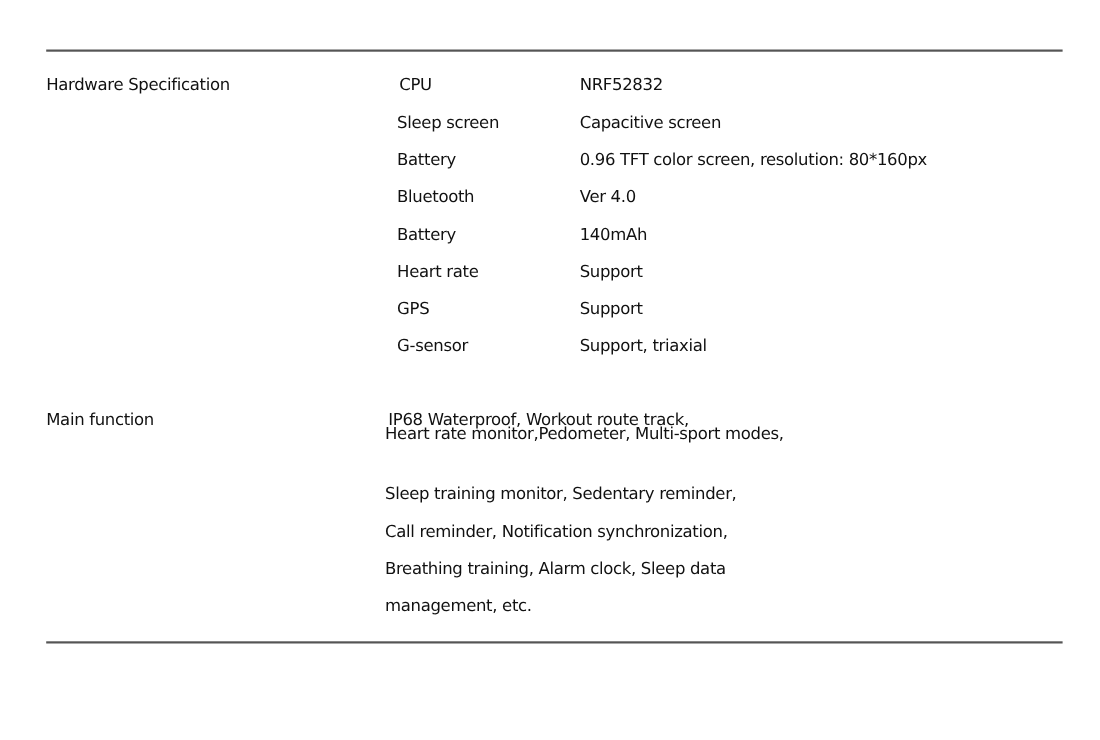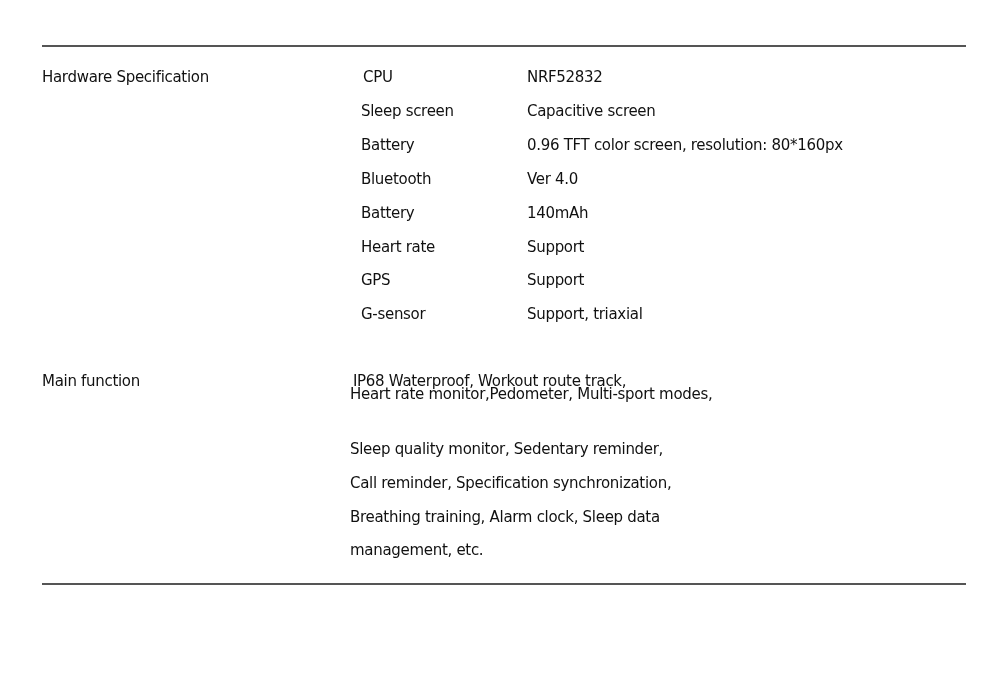--- a/index.html
+++ b/index.html
@@ -44,18 +44,18 @@
 <div class="txt spec-name" style="top:268px">GPS</div>
 <div class="txt spec-value" style="top:268px">Support</div>
 
 <div class="txt spec-name" style="top:302px">G-sensor</div>
 <div class="txt spec-value" style="top:302px">Support, triaxial</div>
 
 <div class="txt section-label" style="top:369px">Main function</div>
 
 <div class="txt func-line" style="top:369px;left:313px">IP68 Waterproof, Workout route track,</div>
 <div class="txt func-line" style="top:382px">Heart rate monitor,Pedometer, Multi-sport modes,</div>
-<div class="txt func-line" style="top:437px">Sleep quality monitor, Sedentary reminder,</div>
-<div class="txt func-line" style="top:471px">Call reminder, Specification synchronization,</div>
+<div class="txt func-line" style="top:437px">Sleep training monitor, Sedentary reminder,</div>
+<div class="txt func-line" style="top:471px">Call reminder, Notification synchronization,</div>
 <div class="txt func-line" style="top:505px">Breathing training, Alarm clock, Sleep data</div>
 <div class="txt func-line" style="top:538px">management, etc.</div>
 
 <div class="rule bottom"></div>
 
 </body></html>

